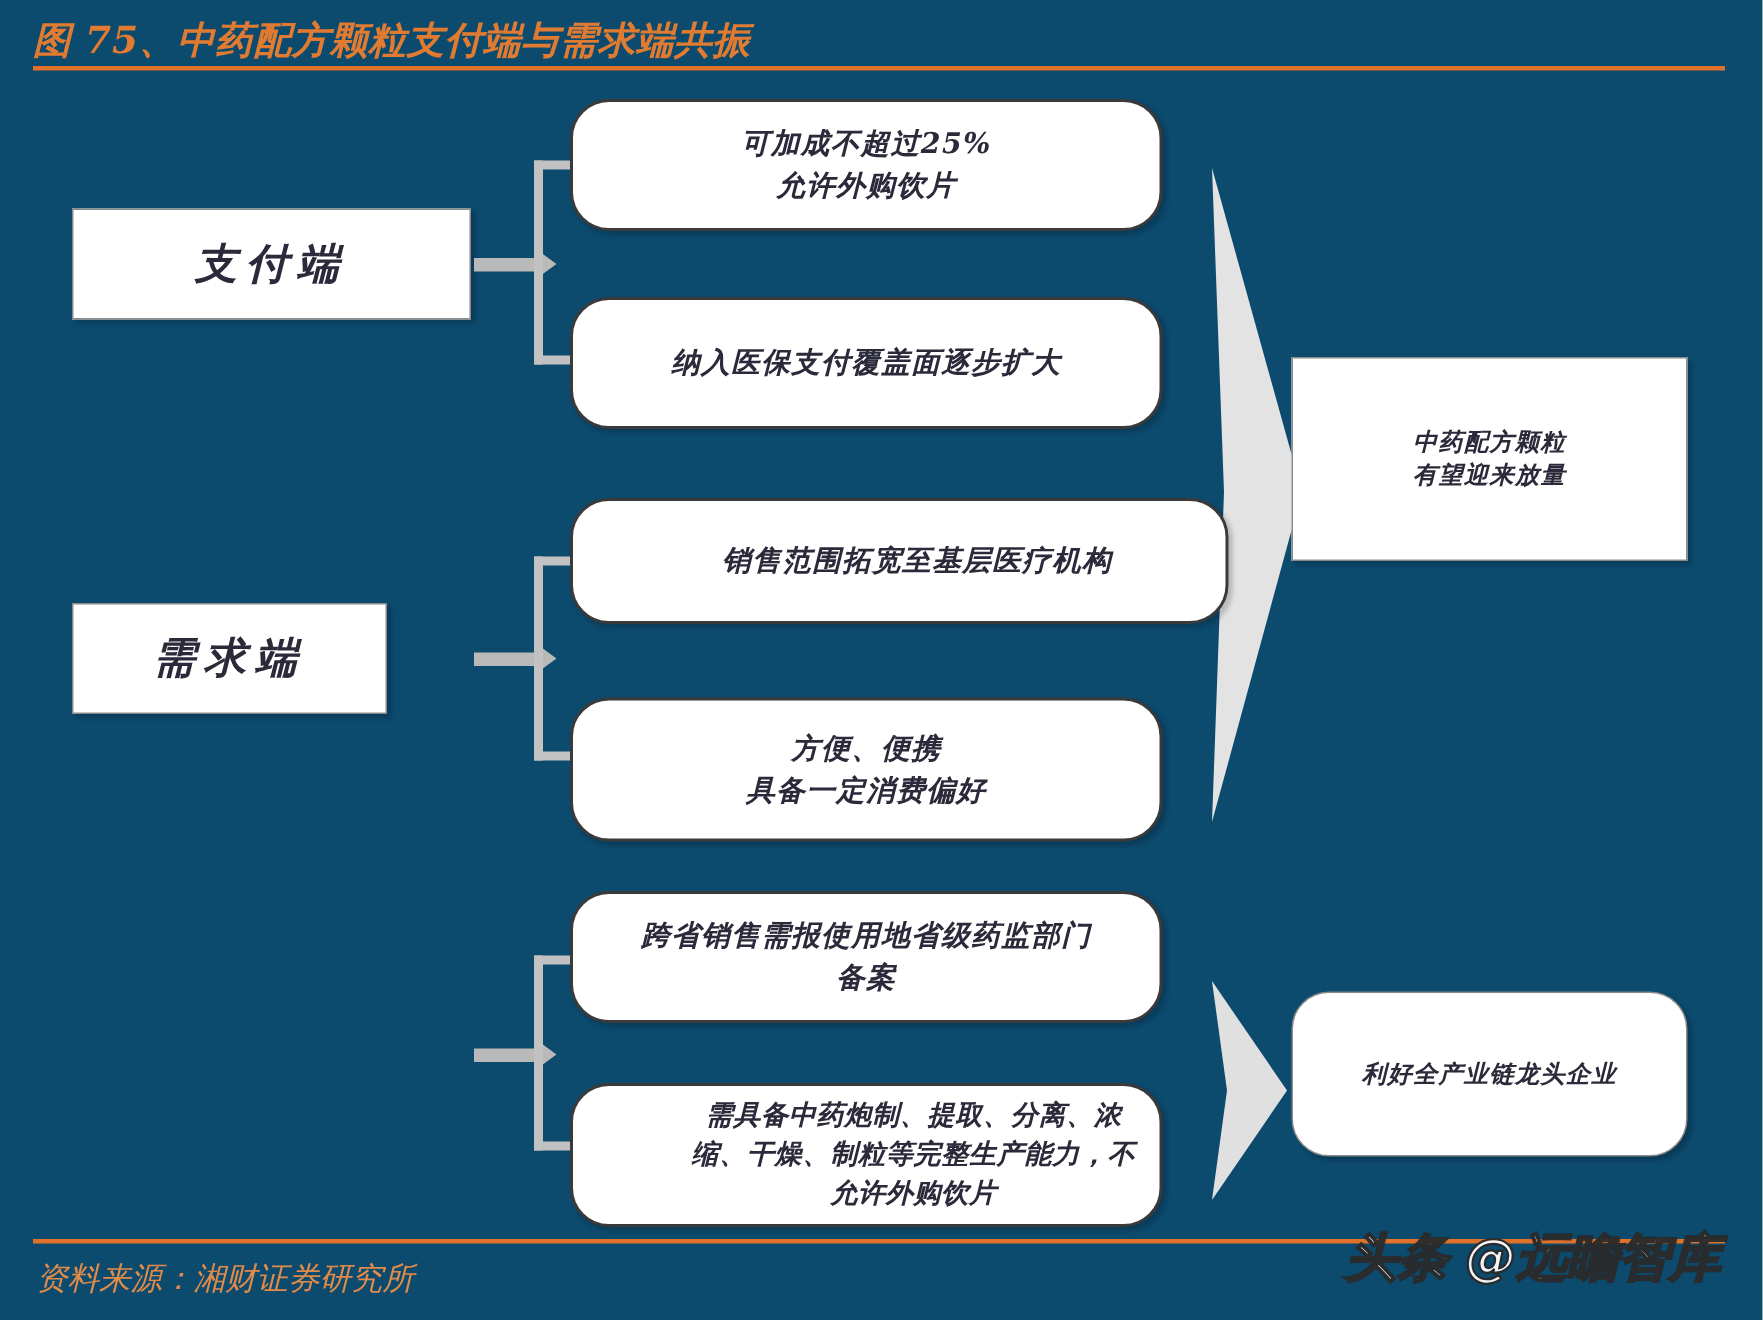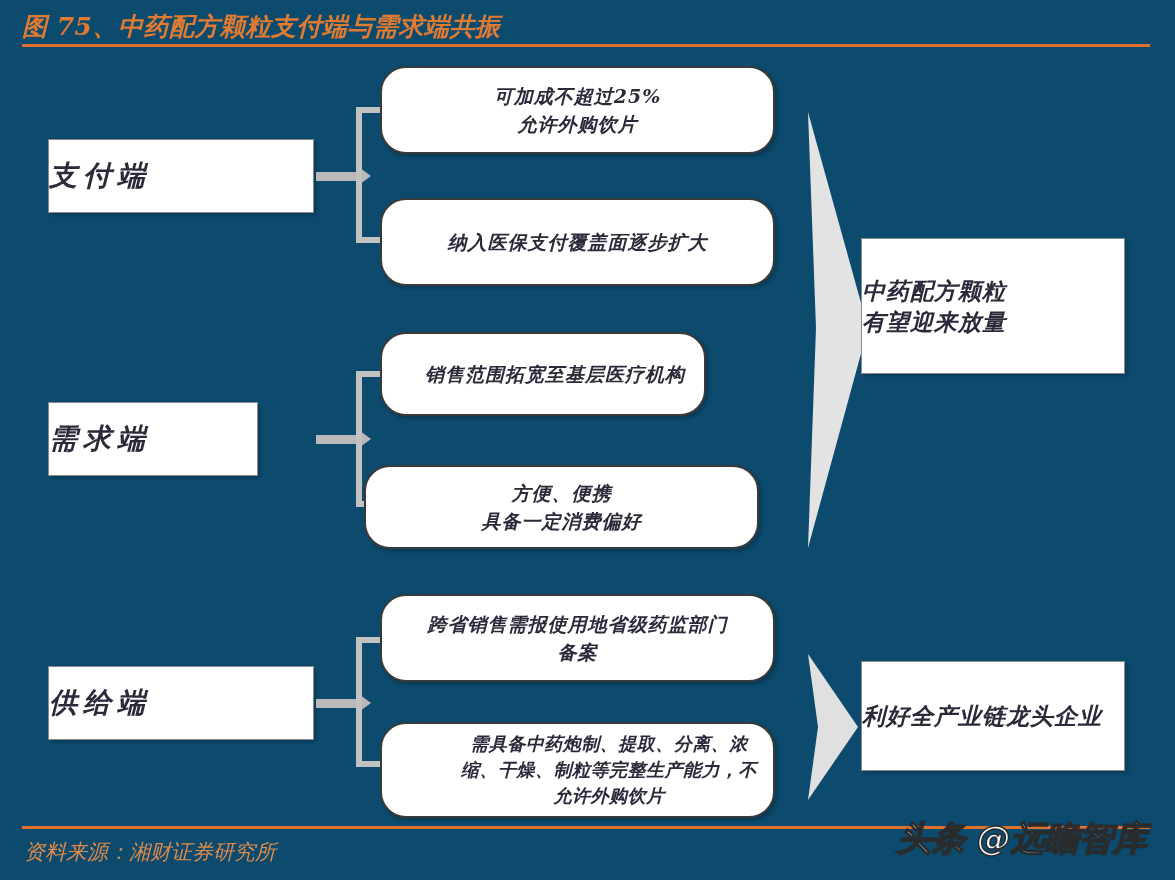--- a/index.html
+++ b/index.html
@@ -73,37 +73,37 @@
   }
 
   
   .rect-box {
     position: absolute;
     background: #ffffff;
     border: 1.5px solid #8a8a8a;
     box-shadow: 2.5px 2.5px 3px rgba(0,0,0,0.20);
     display: flex;
     align-items: center;
-    justify-content: flex-start;
+    justify-content: center;
     text-align: center;
     box-sizing: border-box;
   }
   .rect-box .box-text {
     font-family: "DejaVu Serif", "Liberation Serif", serif;
     font-weight: bold;
     color: #2a2a3a;
     line-height: 1.35;
     white-space: pre-line;
   }
   .stage-label .box-text {
     font-size: 28px;
     letter-spacing: 6px;
   }
   .outcome-box .box-text {
-    font-size: 23px;
+    font-size: 16px;
     letter-spacing: 1px;
   }
 
   .round-box {
     position: absolute;
     background: #ffffff;
     border: 2px solid #3a3a3a;
     border-radius: 26px;
     box-shadow: 2.5px 2.5px 3px rgba(0,0,0,0.18);
     display: flex;
@@ -188,32 +188,29 @@
 
   <div class="rect-box stage-label" style="left:48px; top:402px; width:210px; height:74px;">
     <span class="box-text">需求端</span>
   </div>
 
   <div class="arrow-h" style="left:316px; top:435px; width:40px;"></div>
   <div class="arrow-head" style="left:356px; top:428px;"></div>
 
   <div class="bracket" style="left:356px; top:371px; width:32px; height:136px;"></div>
 
-  <div class="round-box" style="left:380px; top:332px; width:326px; height:84px;padding-left:40px;">
+  <div class="round-box" style="left:380px; top:332px; width:439px; height:84px;padding-left:40px;">
     <span class="box-text">销售范围拓宽至基层医疗机构</span>
   </div>
 
-  <div class="round-box" style="left:364px; top:465px; width:395px; height:84px;text-align:center;">
+  <div class="round-box" style="left:380px; top:465px; width:395px; height:96px;text-align:center;">
     <span class="box-text">方便、便携
 具备一定消费偏好</span>
   </div>
 
-  <div class="rect-box stage-label" style="left:48px; top:666px; width:266px; height:74px;">
-    <span class="box-text">供给端</span>
-  </div>
 
   <div class="arrow-h" style="left:316px; top:699px; width:40px;"></div>
   <div class="arrow-head" style="left:356px; top:692px;"></div>
 
   <div class="bracket" style="left:356px; top:637px; width:32px; height:130px;"></div>
 
   <div class="round-box" style="left:380px; top:594px; width:395px; height:88px;">
     <span class="box-text">跨省销售需报使用地省级药监部门
 备案</span>
   </div>
@@ -222,21 +219,21 @@
     <span class="box-text">需具备中药炮制、提取、分离、浓
 缩、干燥、制粒等完整生产能力，不
 允许外购饮片</span>
   </div>
 
   <div class="rect-box outcome-box" style="left:861px; top:238px; width:264px; height:136px;">
     <span class="box-text">中药配方颗粒
 有望迎来放量</span>
   </div>
 
-  <div class="rect-box outcome-box" style="left:861px; top:661px; width:264px; height:110px;">
+  <div class="rect-box outcome-box" style="left:861px; top:661px; width:264px; height:110px;border-radius:25px;">
     <span class="box-text">利好全产业链龙头企业</span>
   </div>
 
   <div id="footer-rule"></div>
   <div id="source">资料来源：湘财证券研究所</div>
   <div id="watermark">头条 @远瞻智库</div>
 
 </div>
 
 </body></html>

